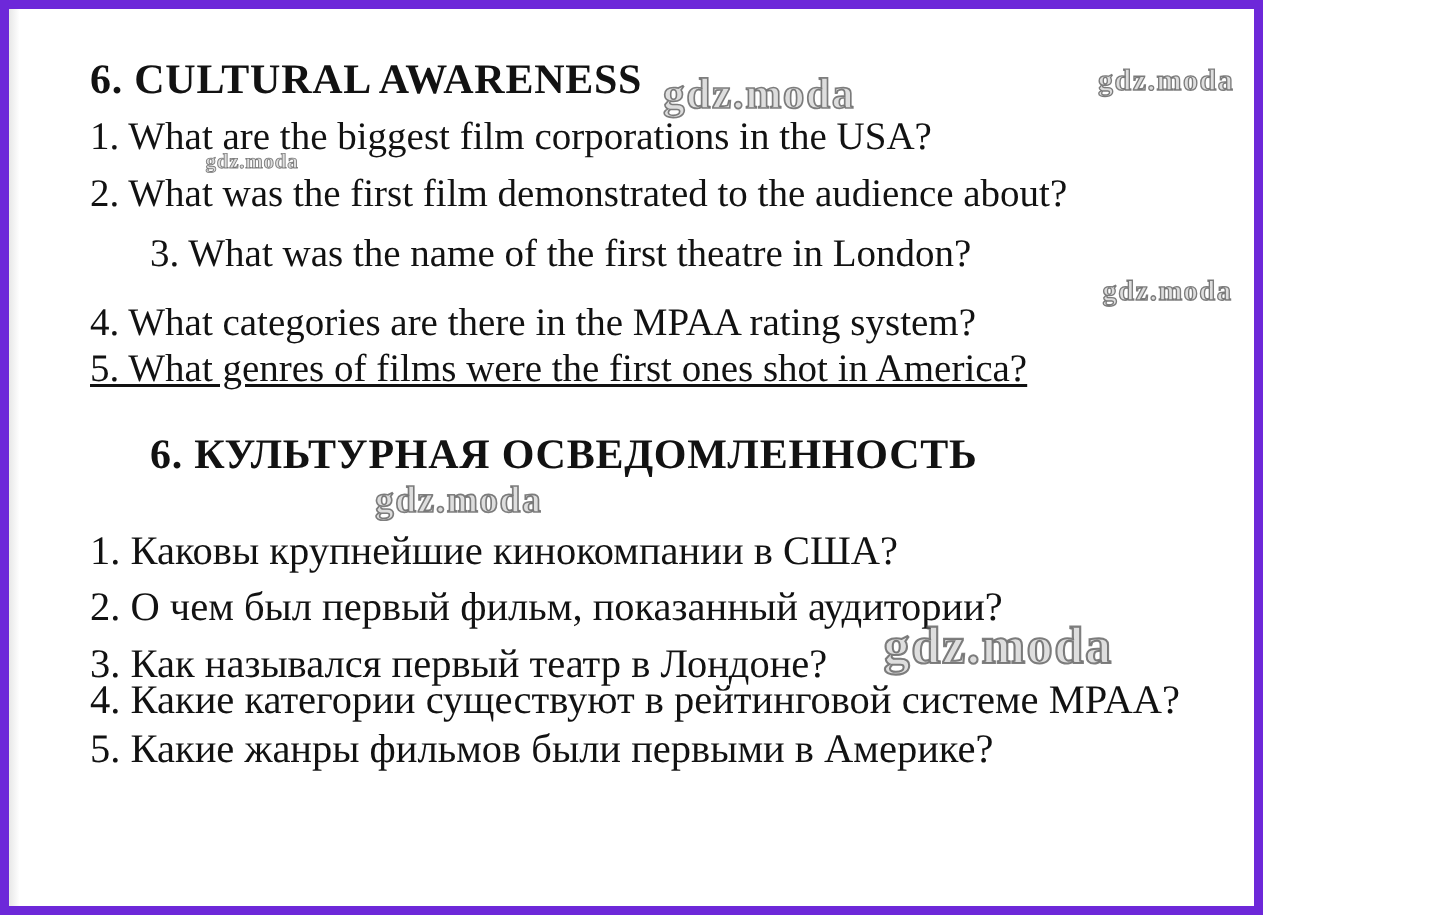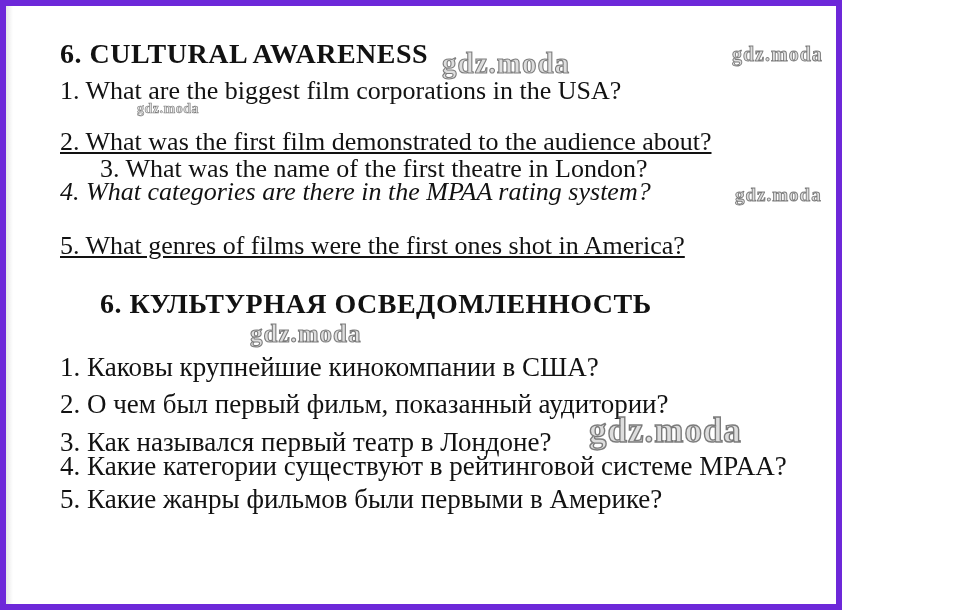--- a/index.html
+++ b/index.html
@@ -43,23 +43,23 @@
     margin: 0;
     left: 54px;
     font-size: 26px;
     line-height: 1.1;
     white-space: nowrap;
   }
   .q-line.ru { font-size: 27px; }
 
   .heading-en { top: 33px; }
   .q-en-0 { top: 71px; }
-  .q-en-1 { top: 122px; text-decoration: underline; }
+  .q-en-1 { top: 109px; }
   .q-en-2 { top: 149px; margin-left: 40px; }
-  .q-en-3 { top: 172px; font-style: italic; }
+  .q-en-3 { top: 195px; }
   .q-en-4 { top: 226px; text-decoration: underline; }
 
   .heading-ru { top: 283px; margin-left: 40px; }
   .q-ru-0 { top: 347px; }
   .q-ru-1 { top: 384px; }
   .q-ru-2 { top: 422px; }
   .q-ru-3 { top: 446px; }
   .q-ru-4 { top: 479px; }
 
   .wm {

